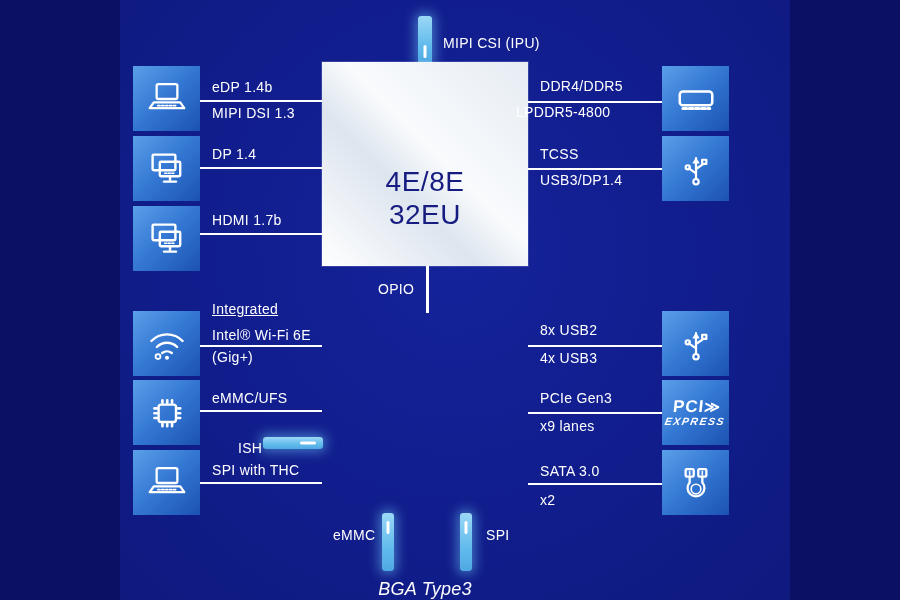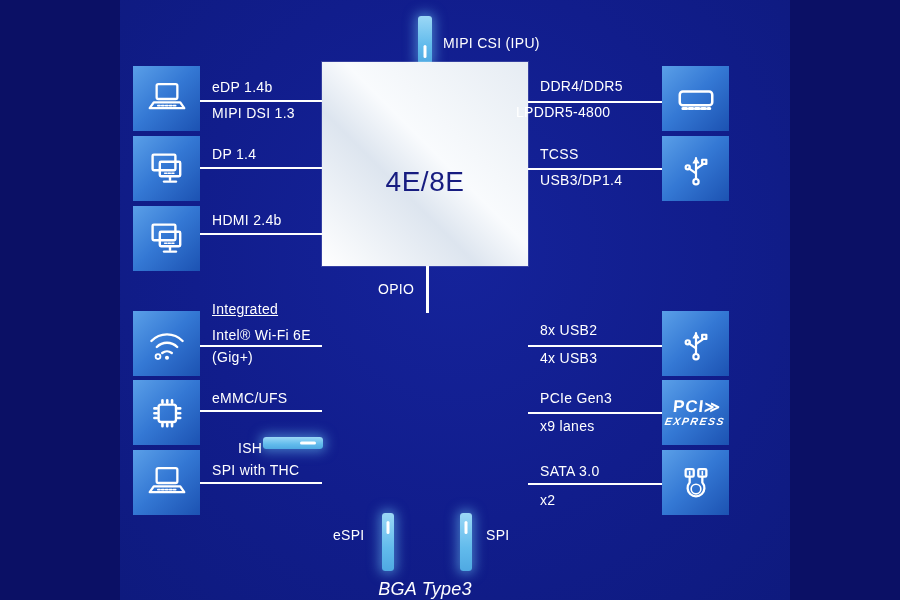--- a/index.html
+++ b/index.html
@@ -64,20 +64,21 @@
   <div class="panel"></div>
 
   <div class="vbar" style="left:418px;top:16px;width:14px;height:48px;">
     <i class="dash-v dash-bottom"></i>
   </div>
   <div class="lbl" style="left:443px;top:35px;">MIPI CSI (IPU)</div>
 
   <div class="block" style="left:322px;top:62px;width:206px;height:204px;">
     <div class="block-sub" style="top:103px;">
       <span>4E/8E</span><br>
+      <span>32EU</span>
     </div>
   </div>
 
   <div class="vline" style="left:426px;top:266px;height:47px;"></div>
   <div class="lbl" style="left:378px;top:281px;">OPIO</div>
 
 
   <div class="hline" style="left:200px;top:100px;width:122px;"></div>
   <div class="hline" style="left:200px;top:167px;width:122px;"></div>
   <div class="hline" style="left:200px;top:233px;width:122px;"></div>
@@ -188,21 +189,21 @@
       <rect x="22" y="8" width="7" height="6.5" rx="1"></rect>
       <path d="M25.5 10 v2.5" stroke-width="1.4"></path>
       <path d="M14.5 14.5 L14.5 19.5 A7.3 7.3 0 1 0 25.5 19.5 L25.5 14.5"></path>
       <circle cx="20" cy="25.3" r="4.2" stroke-width="1.4"></circle>
     </svg>
   </div>
 
   <div class="lbl" style="left:212px;top:79px;">eDP 1.4b</div>
   <div class="lbl" style="left:212px;top:105px;">MIPI DSI 1.3</div>
   <div class="lbl" style="left:212px;top:146px;">DP 1.4</div>
-  <div class="lbl" style="left:212px;top:212px;">HDMI 2.4b</div>
+  <div class="lbl" style="left:212px;top:212px;">HDMI 1.7b</div>
   <div class="lbl" style="left:212px;top:301px;text-decoration:underline;">Integrated</div>
   <div class="lbl" style="left:212px;top:327px;">Intel® Wi-Fi 6E</div>
   <div class="lbl" style="left:212px;top:349px;">(Gig+)</div>
   <div class="lbl" style="left:212px;top:390px;">eMMC/UFS</div>
   <div class="lbl" style="left:212px;top:462px;">SPI with THC</div>
 
   <div class="lbl" style="left:540px;top:78px;">DDR4/DDR5</div>
   <div class="lbl" style="left:516px;top:104px;">LPDDR5-4800</div>
   <div class="lbl" style="left:540px;top:146px;">TCSS</div>
   <div class="lbl" style="left:540px;top:172px;">USB3/DP1.4</div>
@@ -212,17 +213,17 @@
   <div class="lbl" style="left:540px;top:418px;">x9 lanes</div>
   <div class="lbl" style="left:540px;top:463px;">SATA 3.0</div>
   <div class="lbl" style="left:540px;top:492px;">x2</div>
 
   <div class="vbar" style="left:382px;top:513px;width:12px;height:58px;">
     <i class="dash-v dash-top"></i>
   </div>
   <div class="vbar" style="left:460px;top:513px;width:12px;height:58px;">
     <i class="dash-v dash-top"></i>
   </div>
-  <div class="lbl" style="left:333px;top:527px;">eSPI</div>
+  <div class="lbl" style="left:333px;top:527px;">eMMC</div>
   <div class="lbl" style="left:486px;top:527px;">SPI</div>
 
   <div class="lbl center" style="left:322px;top:579px;width:206px;font-size:18px;font-style:italic;">BGA Type3</div>
 </div>
 
 </body></html>

